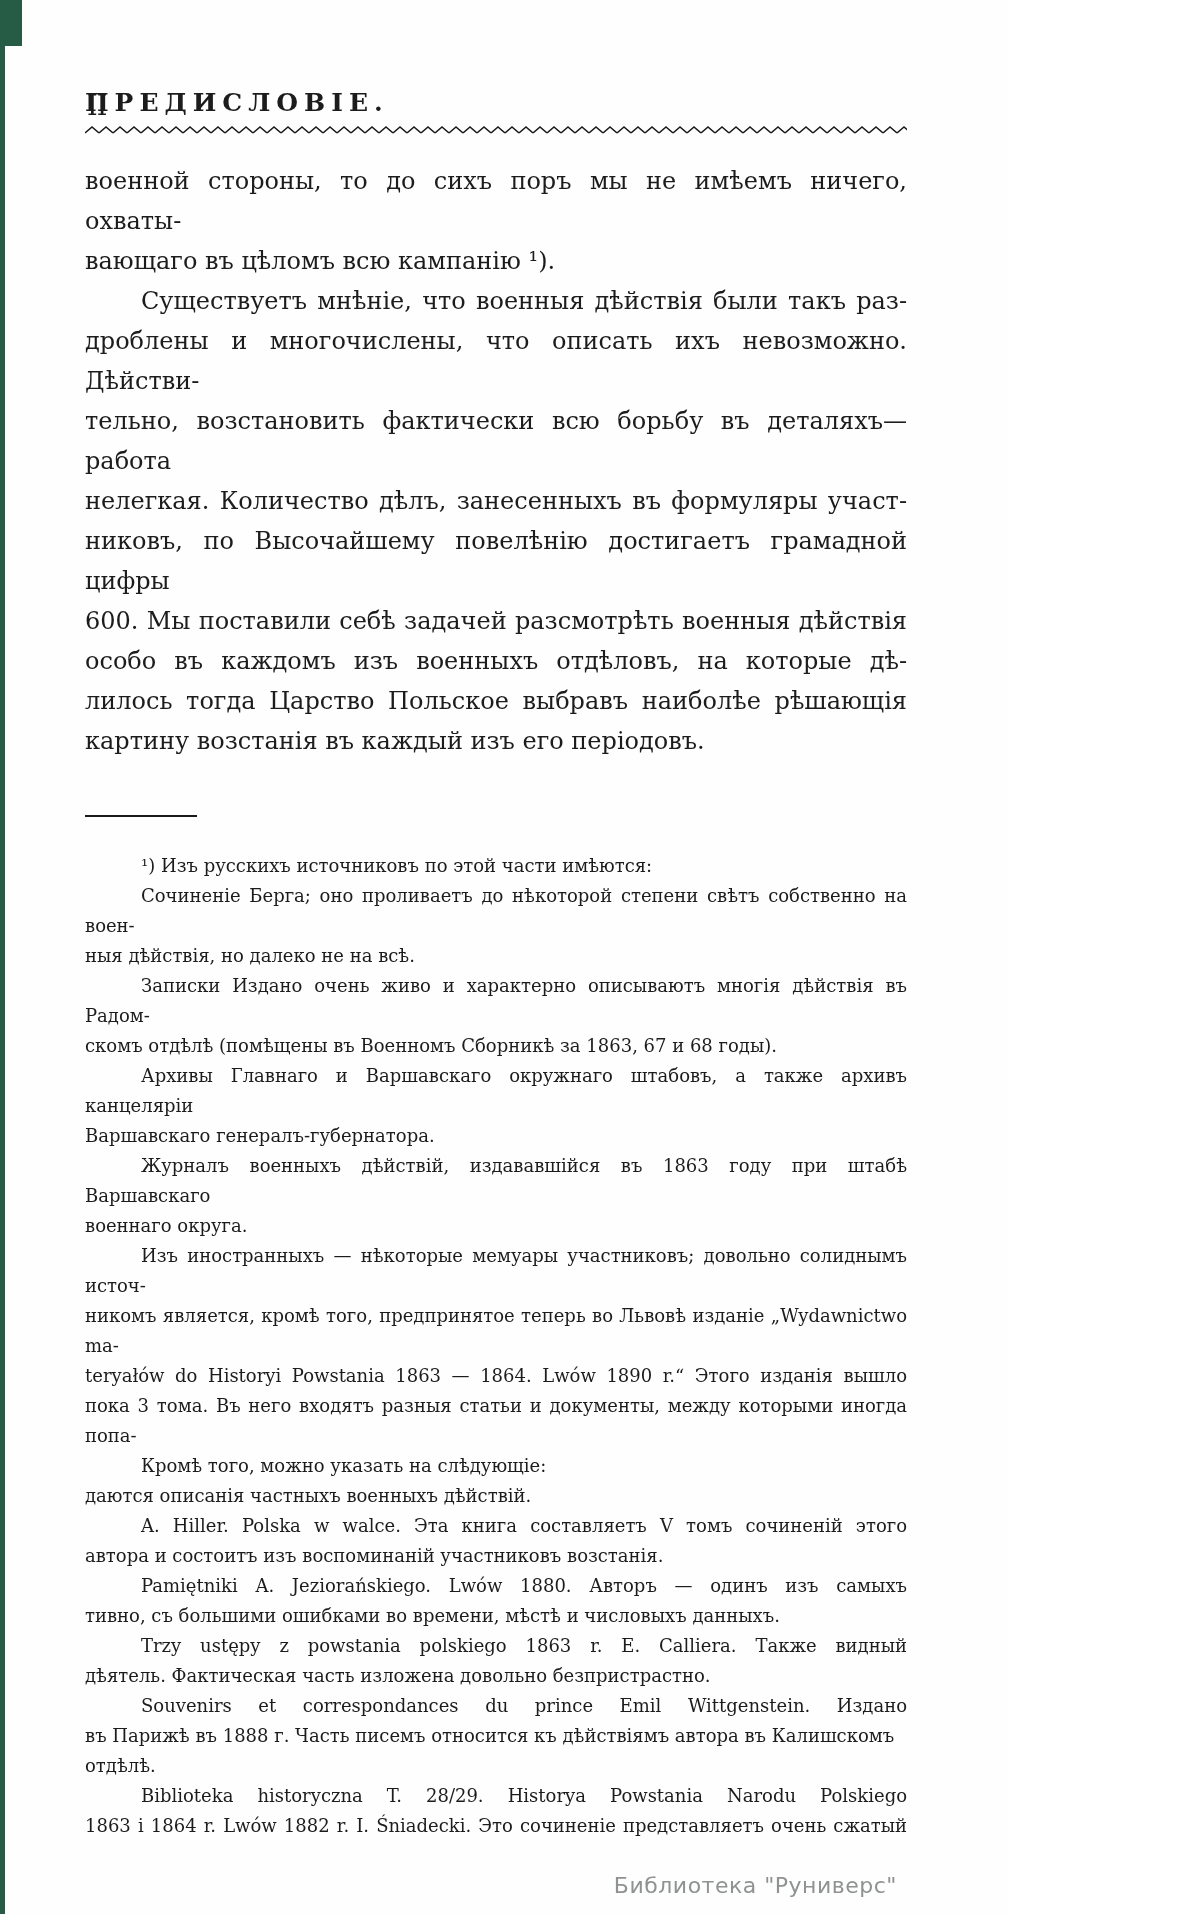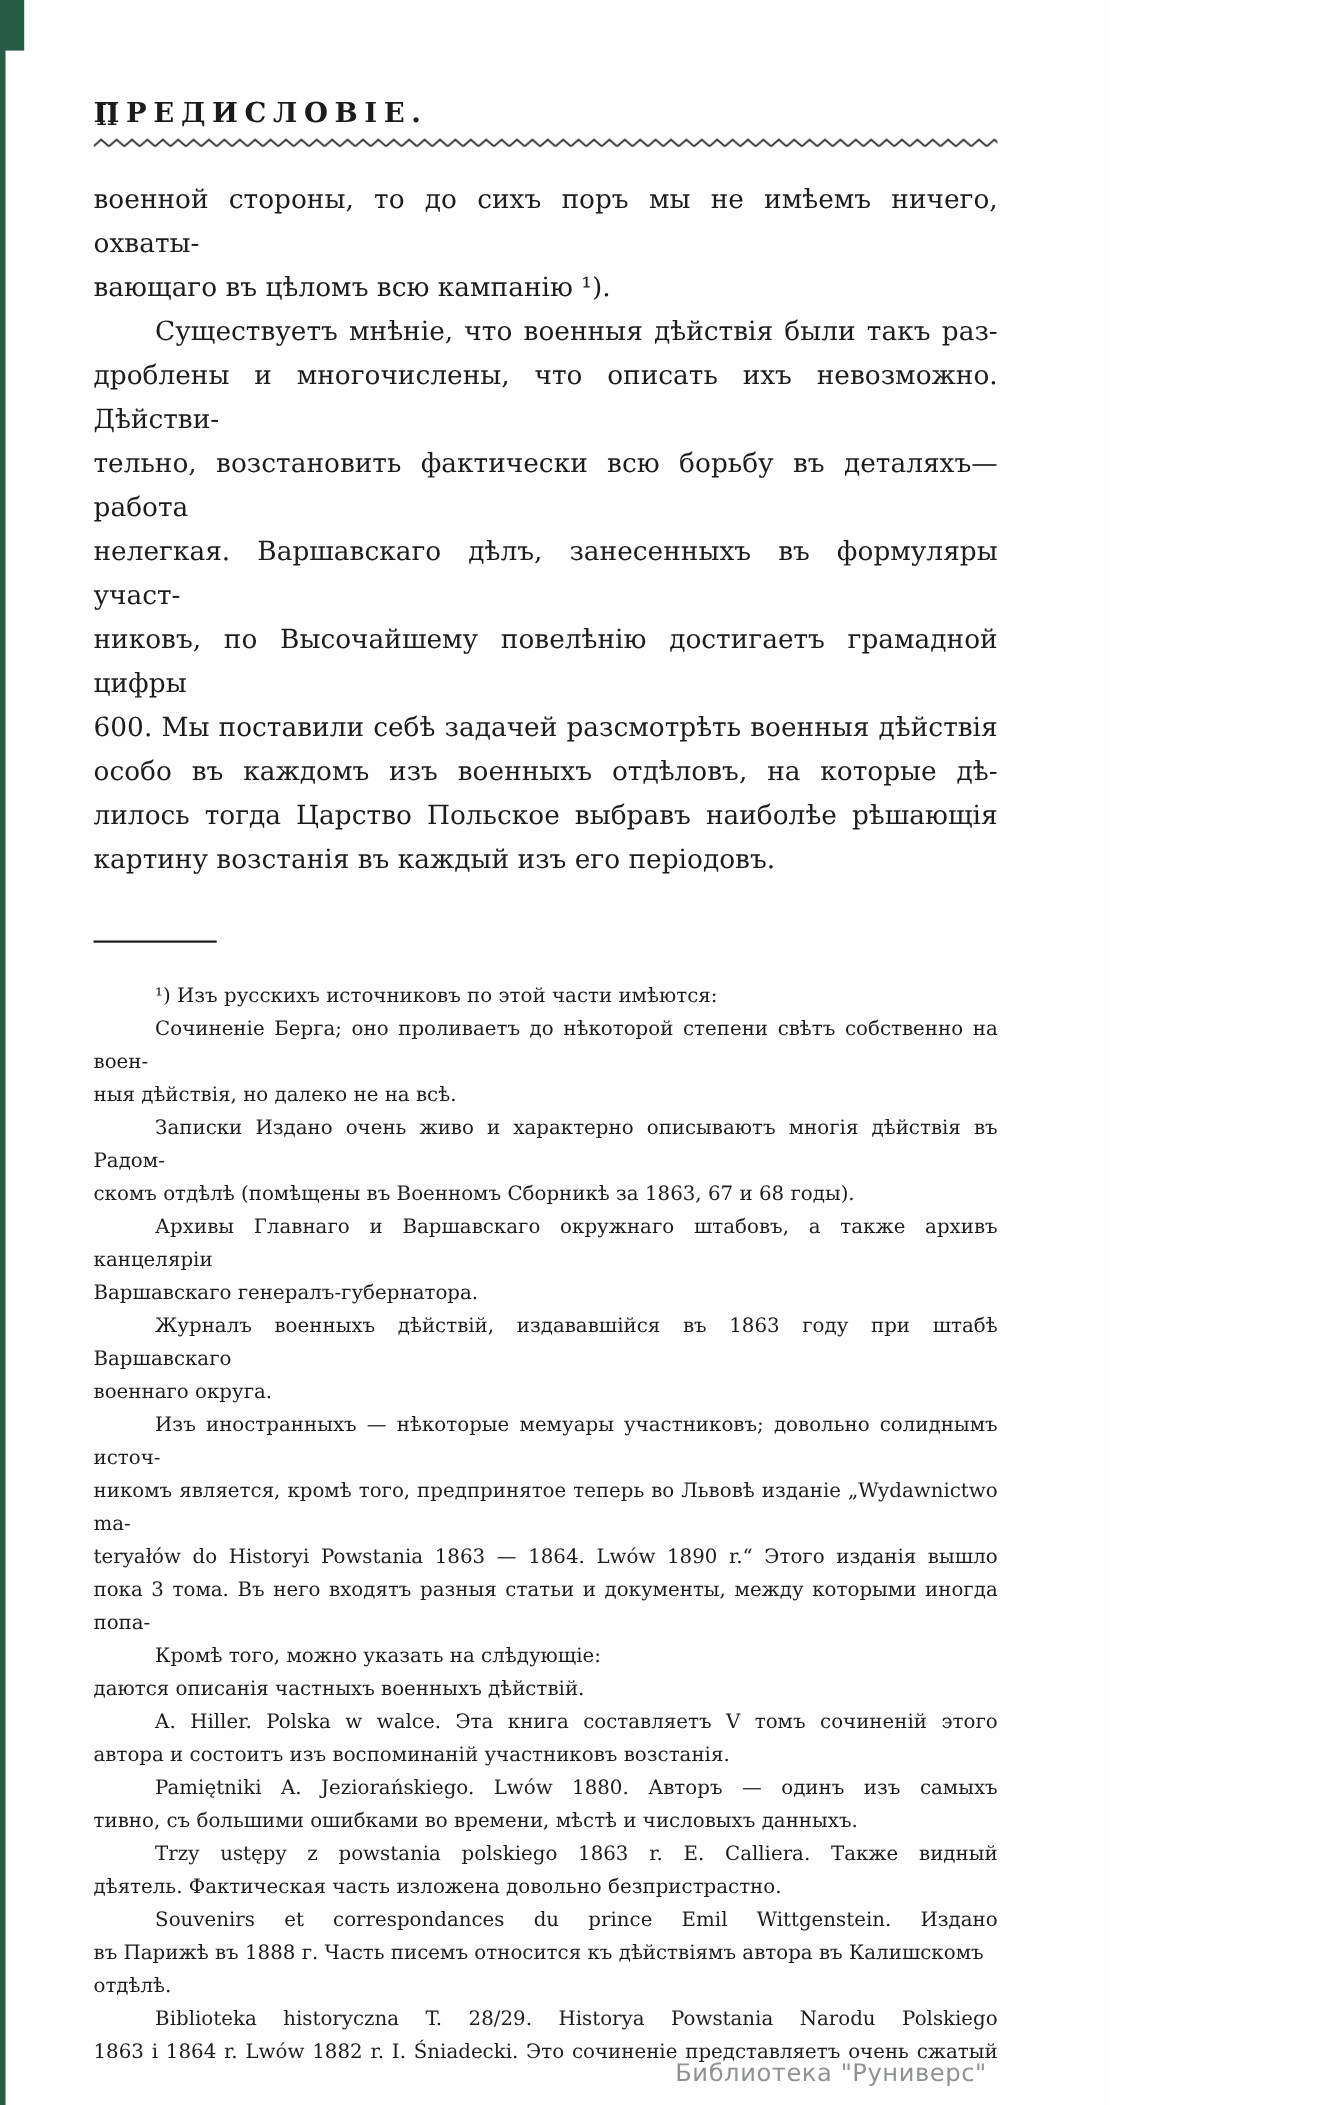--- a/index.html
+++ b/index.html
@@ -111,21 +111,21 @@
       </defs>
       <rect width="822" height="10" fill="url(#zz)"></rect>
     </svg>
 
     <div class="bodytext" id="body-block">
         <div class="line just">военной стороны, то до сихъ поръ мы не имѣемъ ничего, охваты-</div>
         <div class="line">вающаго въ цѣломъ всю кампанію ¹).</div>
         <div class="line just ind">Существуетъ мнѣніе, что военныя дѣйствія были такъ раз-</div>
         <div class="line just">дроблены и многочислены, что описать ихъ невозможно. Дѣйстви-</div>
         <div class="line just">тельно, возстановить фактически всю борьбу въ деталяхъ—работа</div>
-        <div class="line just">нелегкая. Варшавскаго дѣлъ, занесенныхъ въ формуляры участ-</div>
+        <div class="line just">нелегкая. Количество дѣлъ, занесенныхъ въ формуляры участ-</div>
         <div class="line just">никовъ, по Высочайшему повелѣнію достигаетъ грамадной цифры</div>
         <div class="line just">600. Мы поставили себѣ задачей разсмотрѣть военныя дѣйствія</div>
         <div class="line just">особо въ каждомъ изъ военныхъ отдѣловъ, на которые дѣ-</div>
         <div class="line just">лилось тогда Царство Польское выбравъ наиболѣе рѣшающія</div>
         <div class="line">картину возстанія въ каждый изъ его періодовъ.</div>
       </div>
 
     <div class="fn-rule"></div>
 
     <div class="footnote" id="footnote-block">

